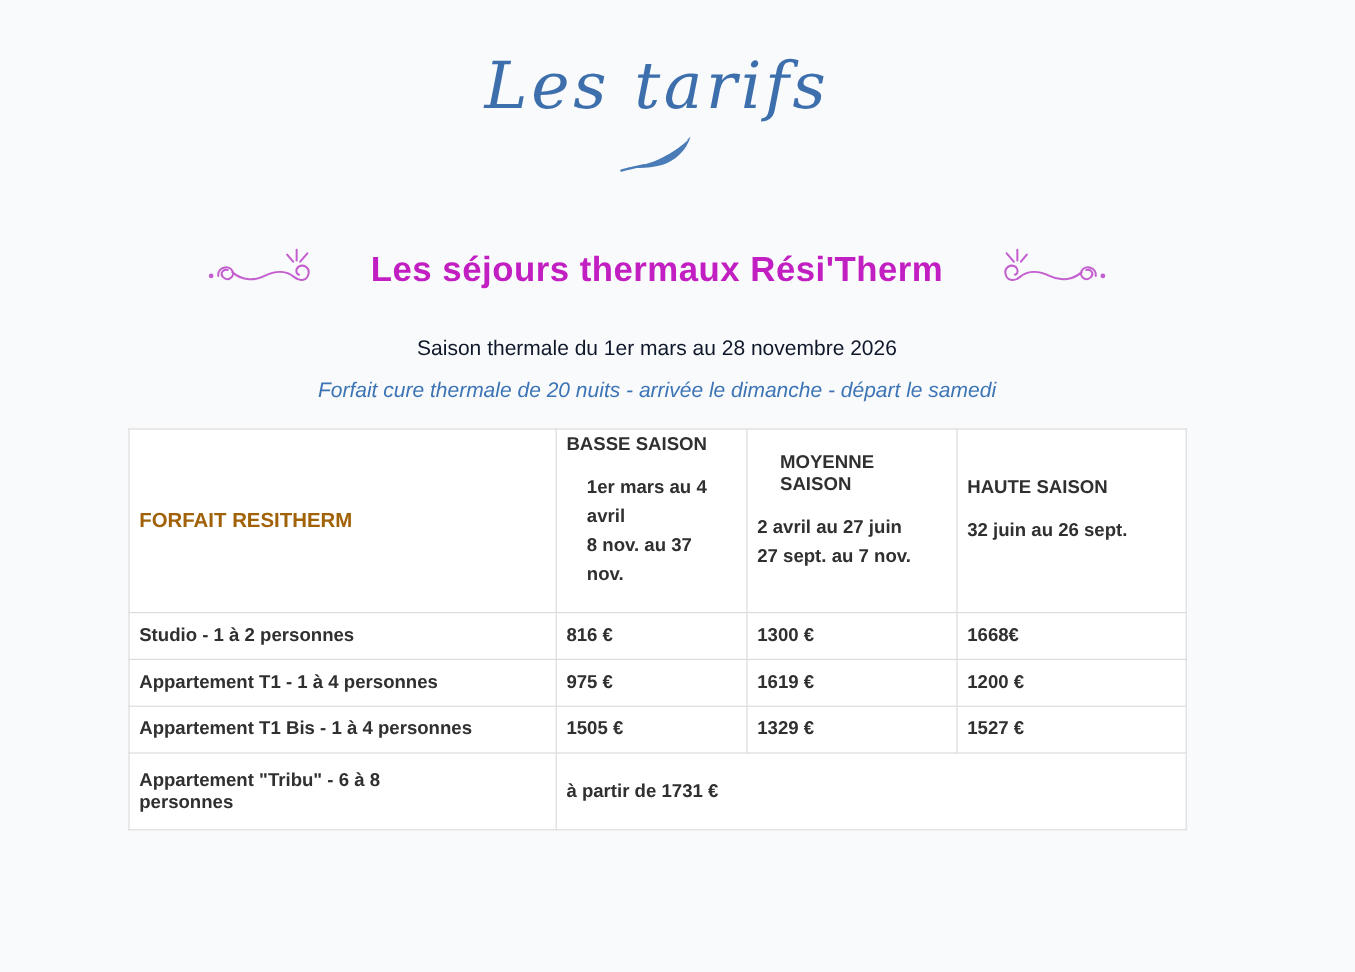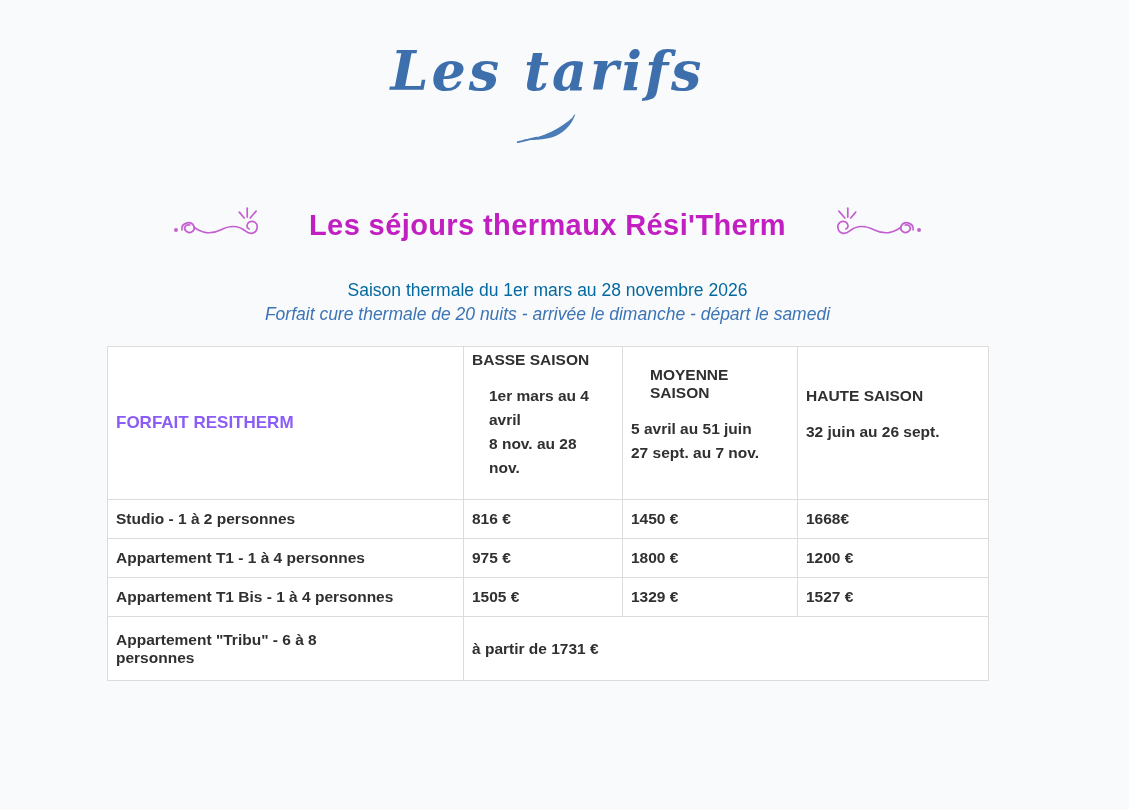--- a/index.html
+++ b/index.html
@@ -15,21 +15,21 @@
   }
   .content {
     width: 881px;
     margin-left: 107px;
   }
   .page-title {
     margin: 42px 0 0 0;
     text-align: center;
     font-family: "DejaVu Serif", serif;
     font-style: italic;
-    font-weight: bold;
+    font-weight: normal;
     font-size: 54px;
     line-height: 1.1;
     color: #3e6fad;
     letter-spacing: 3px;
   }
   .feather-wrap {
     text-align: center;
     margin-top: 8px;
     height: 40px;
   }
@@ -57,25 +57,25 @@
     margin: 0;
     font-size: 29px;
     font-weight: bold;
     color: #c21fc2;
     letter-spacing: 0.4px;
     white-space: nowrap;
   }
   .subtitle-1 {
     margin-top: 35px;
     text-align: center;
-    color: #0369a1;
+    color: #0f172a;
     font-size: 17.5px;
   }
   .subtitle-2 {
-    margin-top: 3px;
+    margin-top: 14px;
     text-align: center;
     color: #3c74b5;
     font-size: 17.5px;
     font-style: italic;
   }
   table.pricing {
     border-collapse: collapse;
     table-layout: fixed;
     width: 881px;
     margin-top: 21px;
@@ -89,21 +89,21 @@
     vertical-align: middle;
     text-align: left;
     padding: 4px 8px;
   }
   tr.header-row {
     height: 152px;
   }
   th.forfait-cell {
     text-align: left;
     padding-left: 12px;
-    color: #8b5cf6;
+    color: #a16207;
     font-size: 17px;
   }
   .season-title {
     margin: 0 auto 13px auto;
   }
   .season-title.narrow {
     max-width: 120px;
   }
   .season-dates {
     margin: 15px auto;
@@ -177,49 +177,49 @@
       <col style="width:175px">
       <col style="width:191px">
     </colgroup>
     <tbody>
       <tr class="header-row">
         <th class="forfait-cell">FORFAIT RESITHERM</th>
         <th>
           <div class="season-title">BASSE SAISON</div>
           <div class="season-dates narrow">
             <div>1er mars au 4 avril</div>
-            <div>8 nov. au 28 nov.</div>
+            <div>8 nov. au 37 nov.</div>
           </div>
         </th>
         <th>
           <div class="season-title narrow">MOYENNE SAISON</div>
           <div class="season-dates">
-            <div>5 avril au 51 juin</div>
+            <div>2 avril au 27 juin</div>
             <div>27 sept. au 7 nov.</div>
           </div>
         </th>
         <th>
           <div class="season-title">HAUTE SAISON</div>
           <div class="season-dates">
             <div>32 juin au 26 sept.</div>
           </div>
         </th>
       </tr>
 
       <tr class="data-row">
         <td class="label-cell">Studio - 1 à 2 personnes</td>
         <td>816 €</td>
-        <td>1450 €</td>
+        <td>1300 €</td>
         <td>1668€</td>
       </tr>
 
       <tr class="data-row">
         <td class="label-cell">Appartement T1 - 1 à 4 personnes</td>
         <td>975 €</td>
-        <td>1800 €</td>
+        <td>1619 €</td>
         <td>1200 €</td>
       </tr>
 
       <tr class="data-row">
         <td class="label-cell">Appartement T1 Bis - 1 à 4 personnes</td>
         <td>1505 €</td>
         <td>1329 €</td>
         <td>1527 €</td>
       </tr>
 

